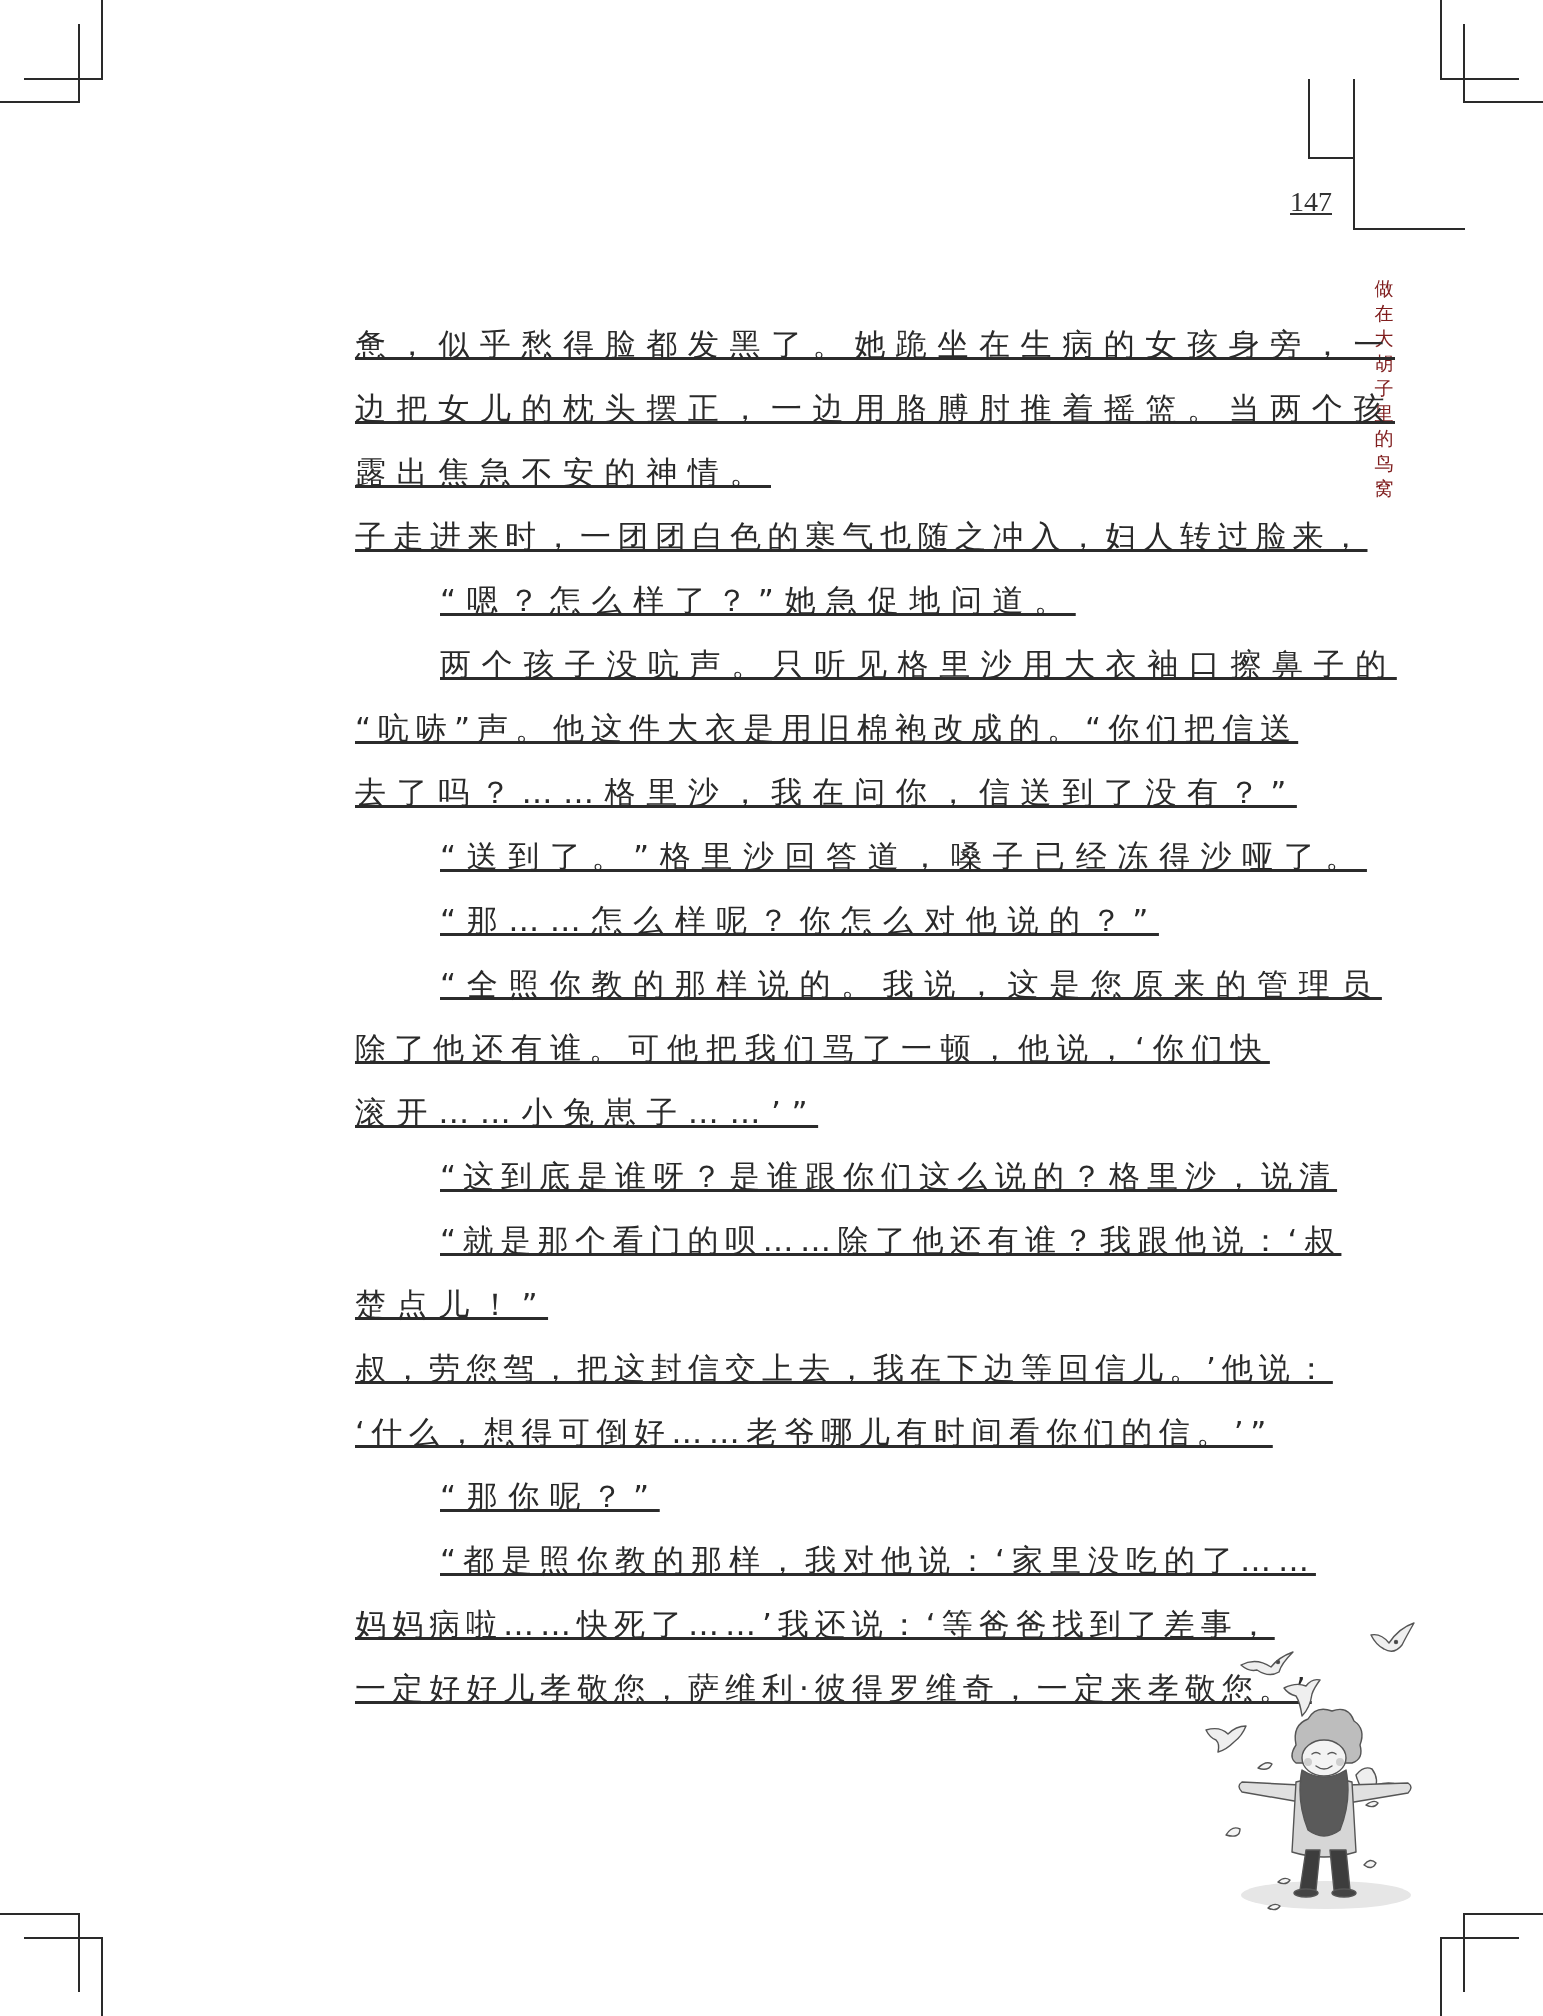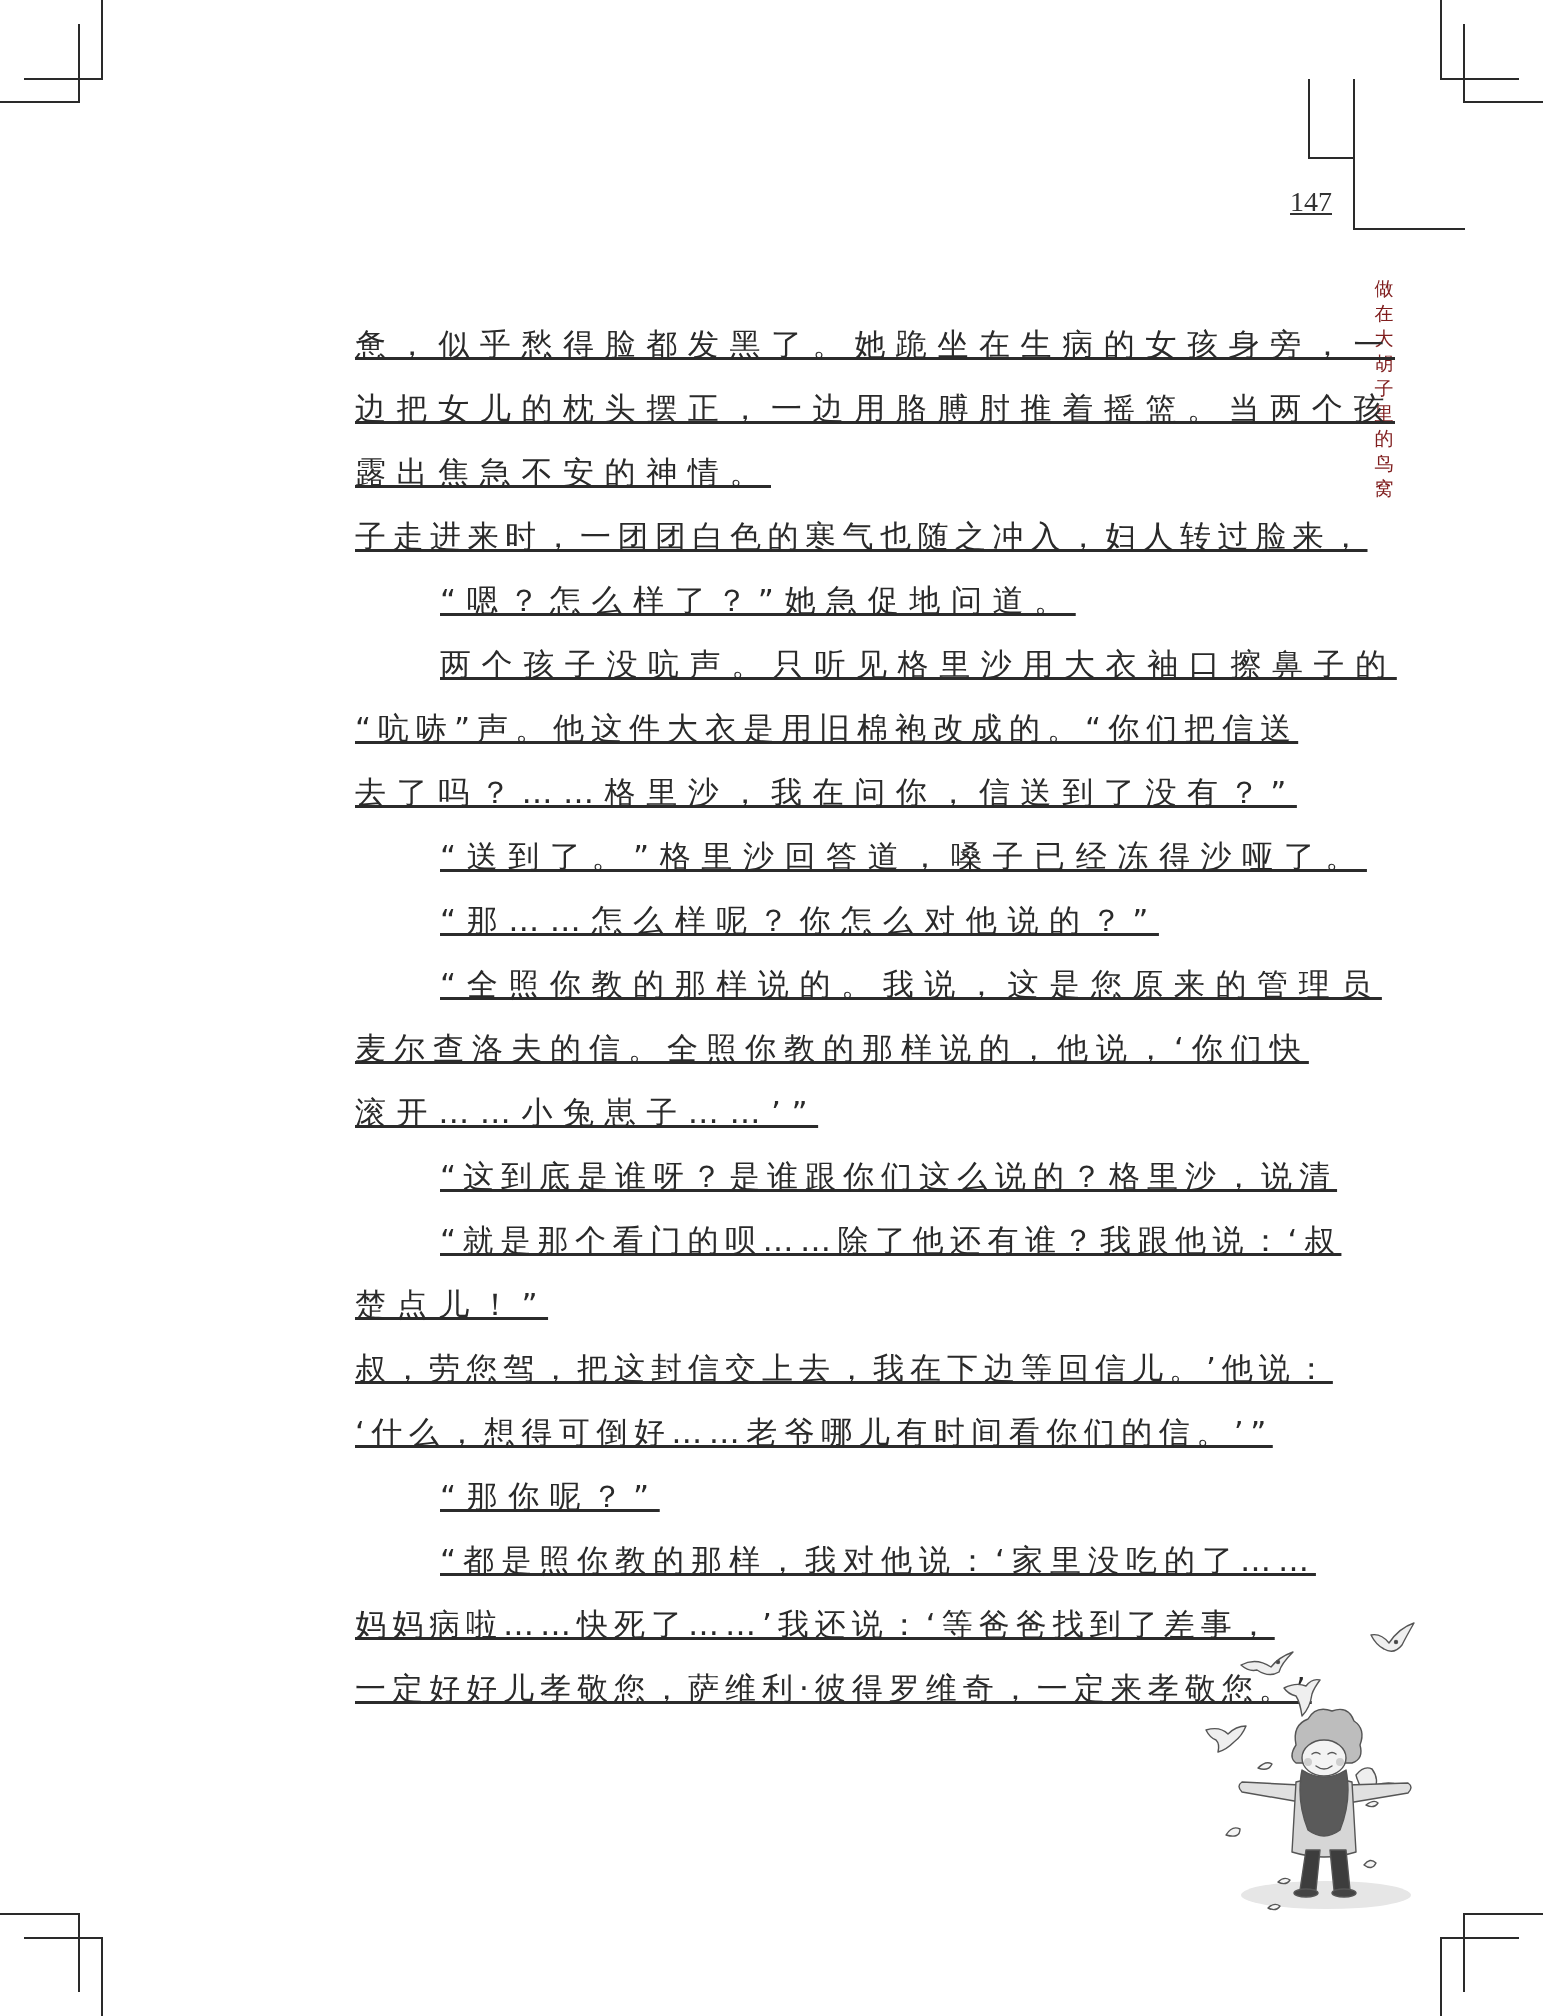--- a/index.html
+++ b/index.html
@@ -52,21 +52,21 @@
   <div class="line">边把女儿的枕头摆正，一边用胳膊肘推着摇篮。当两个孩</div>
   <div class="line">露出焦急不安的神情。</div>
   <div class="line" style="letter-spacing:6.5px;">子走进来时，一团团白色的寒气也随之冲入，妇人转过脸来，</div>
   <div class="line indent">“嗯？怎么样了？”她急促地问道。</div>
   <div class="line indent">两个孩子没吭声。只听见格里沙用大衣袖口擦鼻子的</div>
   <div class="line" style="letter-spacing:7px;">“吭哧”声。他这件大衣是用旧棉袍改成的。“你们把信送</div>
   <div class="line">去了吗？……格里沙，我在问你，信送到了没有？”</div>
   <div class="line indent">“送到了。”格里沙回答道，嗓子已经冻得沙哑了。</div>
   <div class="line indent">“那……怎么样呢？你怎么对他说的？”</div>
   <div class="line indent">“全照你教的那样说的。我说，这是您原来的管理员</div>
-  <div class="line" style="letter-spacing:8px;">麦尔查洛夫的信。全照你教的那样说的，他说，‘你们快</div>
+  <div class="line" style="letter-spacing:8px;">除了他还有谁。可他把我们骂了一顿，他说，‘你们快</div>
   <div class="line">滚开……小兔崽子……’”</div>
   <div class="line indent" style="letter-spacing:7px;">“这到底是谁呀？是谁跟你们这么说的？格里沙，说清</div>
   <div class="line indent" style="letter-spacing:6.5px;">“就是那个看门的呗……除了他还有谁？我跟他说：‘叔</div>
   <div class="line">楚点儿！”</div>
   <div class="line" style="letter-spacing:6px;">叔，劳您驾，把这封信交上去，我在下边等回信儿。’他说：</div>
   <div class="line" style="letter-spacing:6.5px;">‘什么，想得可倒好……老爷哪儿有时间看你们的信。’”</div>
   <div class="line indent">“那你呢？”</div>
   <div class="line indent" style="letter-spacing:7px;text-align:center;">“都是照你教的那样，我对他说：‘家里没吃的了……</div>
   <div class="line" style="letter-spacing:6px;">妈妈病啦……快死了……’我还说：‘等爸爸找到了差事，</div>
   <div class="line" style="letter-spacing:6px;">一定好好儿孝敬您，萨维利·彼得罗维奇，一定来孝敬您。’</div>

